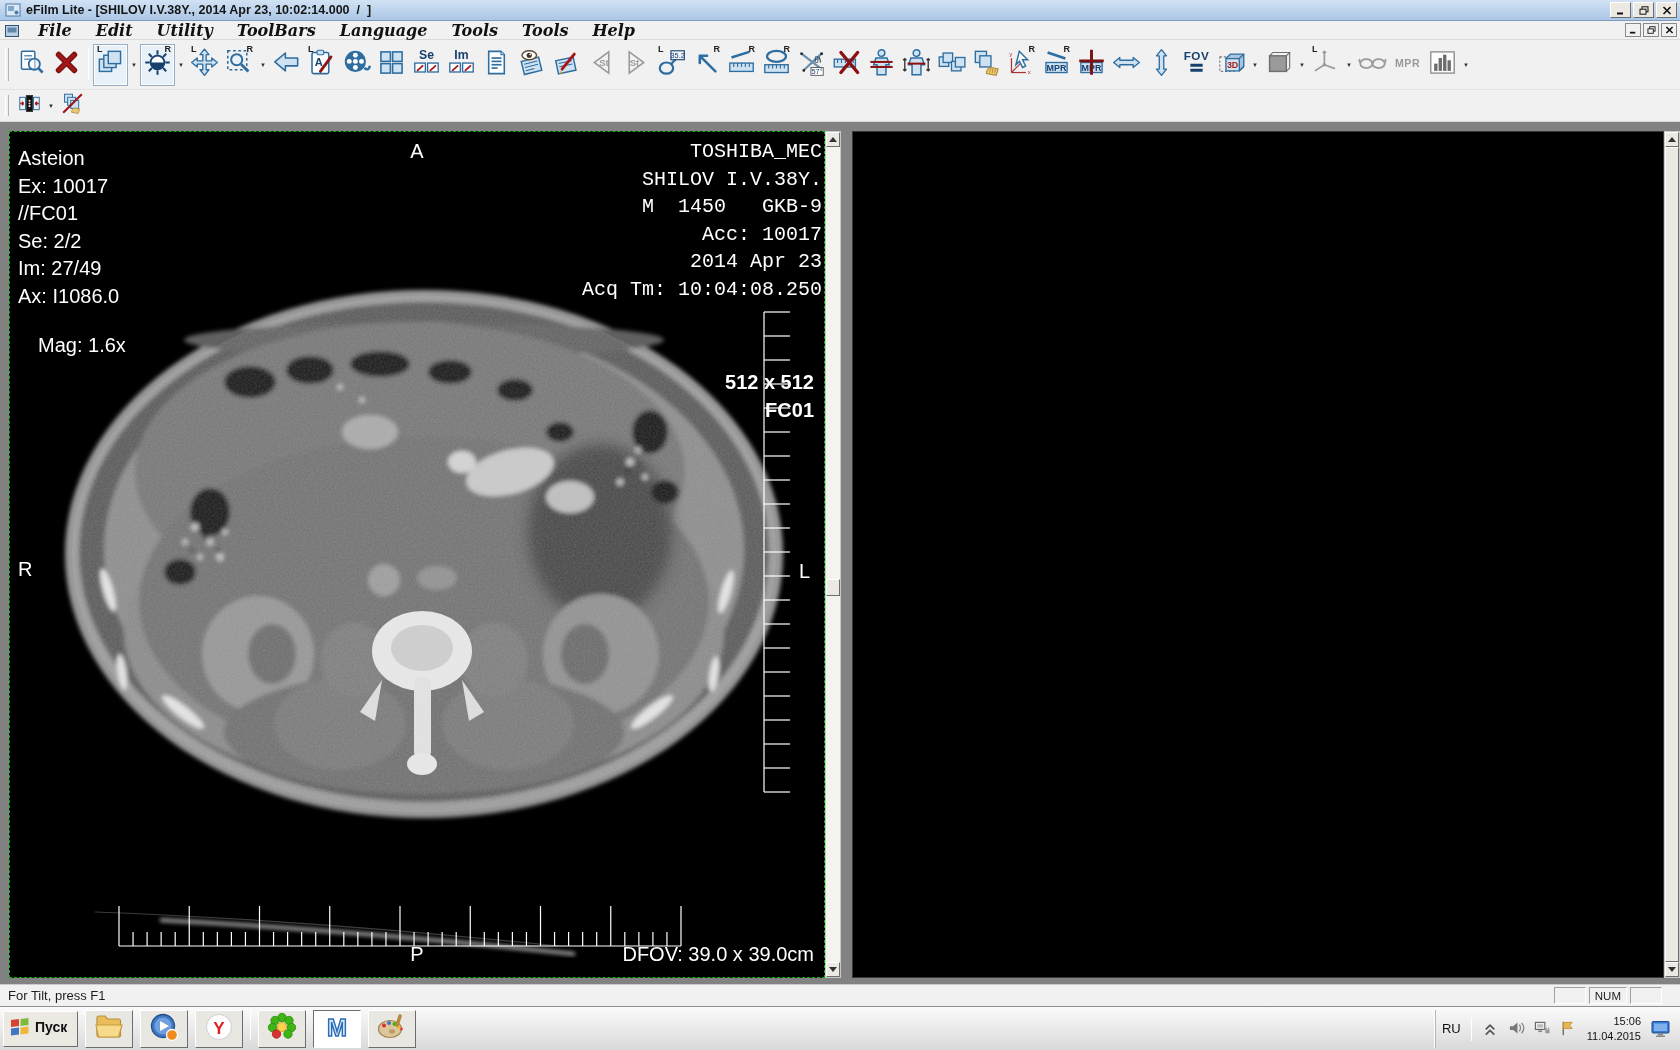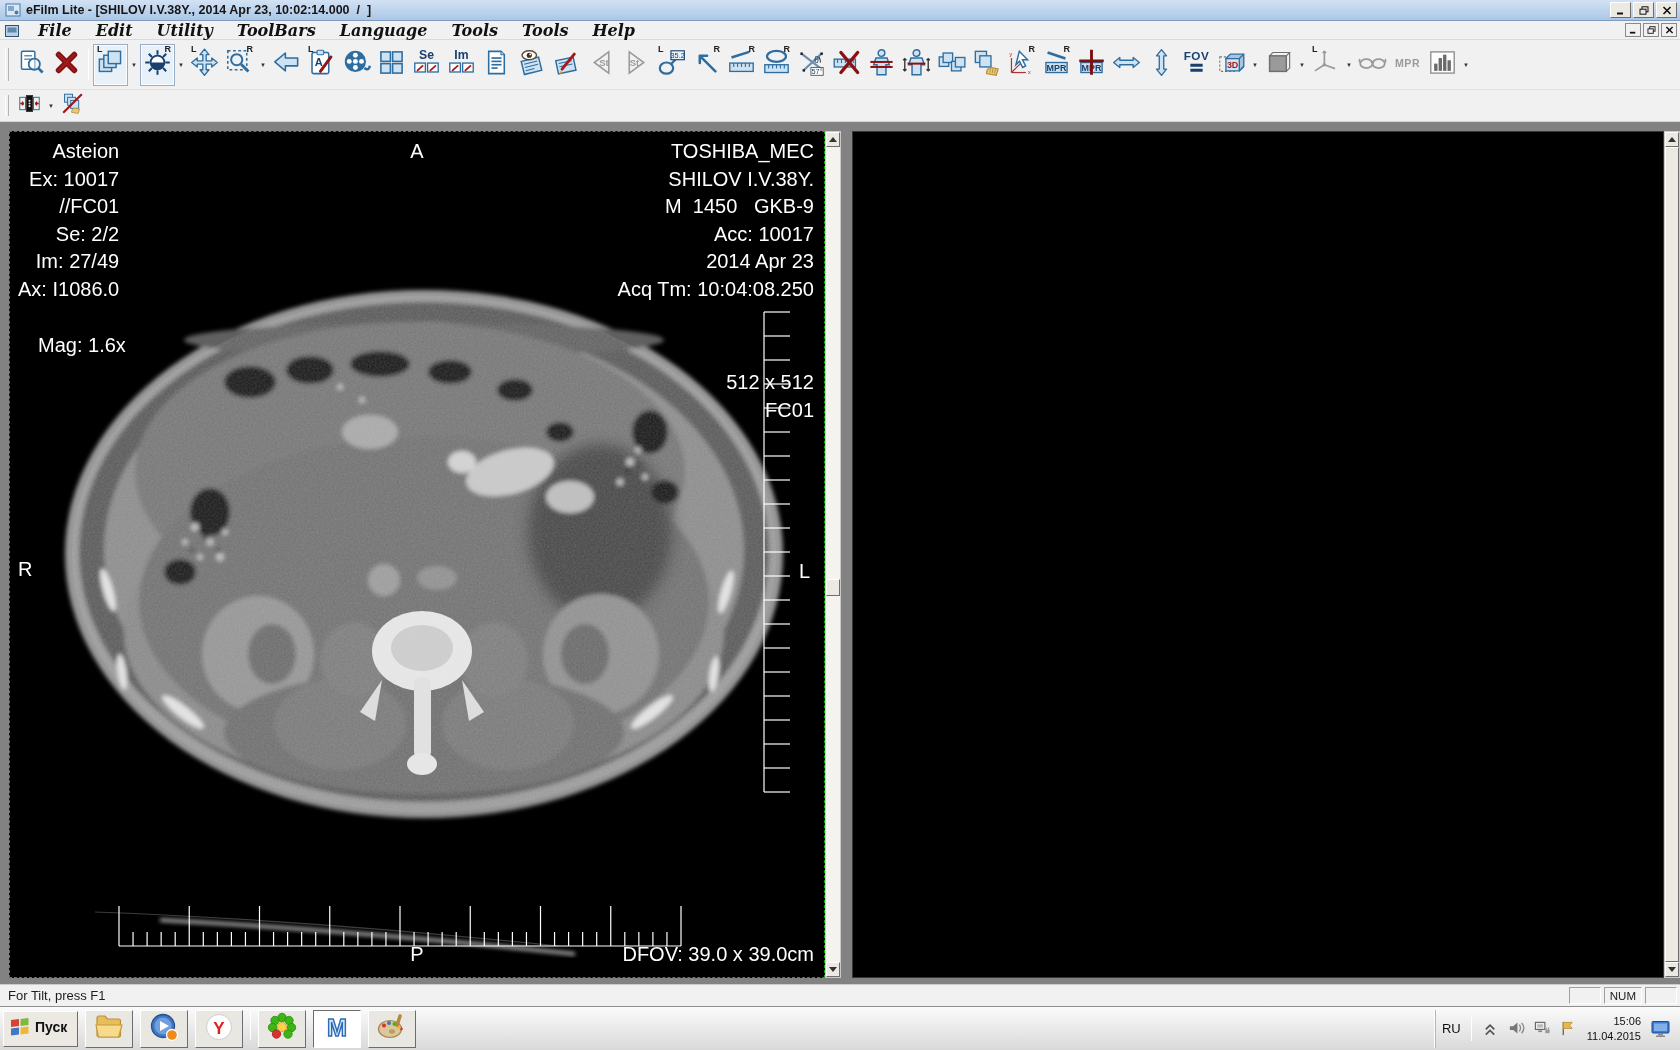--- a/index.html
+++ b/index.html
@@ -71,21 +71,21 @@
   
   #ct-svg, #ruler-svg { position:absolute; left:0; top:0; }
   .ovl { position:absolute; color:#fff; font-size:20px; line-height:27.5px; white-space:pre; z-index:5; }
   .ovl.right { text-align:right; }
   .ov-line { white-space:pre; }
 
   
   .statusbar { position:absolute; top:984px; left:0; width:1680px; height:22px; background:#f1f1f1;
                border-top:1px solid #cbcbcb; display:flex; align-items:center; padding-left:8px;
                font-size:13px; color:#1d1d1d; }
-  .status-cells { margin-left:auto; display:flex; height:17px; margin-right:3px; }
+  .status-cells { margin-left:auto; display:flex; height:17px; margin-right:18px; }
   .status-cell { border:1px solid; border-color:#9f9f9f #ffffff #ffffff #9f9f9f; margin-left:3px;
                  min-width:32px; padding:0 5px; display:flex; align-items:center; justify-content:center;
                  font-size:11.5px; color:#222; }
 
   
   .taskbar { position:absolute; top:1006px; left:0; width:1680px; height:44px;
              background:linear-gradient(#fbfbfb,#d9d9d9); border-top:1px solid #8f8f8f;
              display:flex; align-items:center; padding:0 3px; }
   .start-btn { height:36px; padding:0 10px 4px 6px; display:flex; align-items:center; gap:5px;
                font-weight:bold; font-size:14px; color:#111; background:#ece9e3;
@@ -753,24 +753,24 @@
             <line x1="586.7" y1="814" x2="586.7" y2="800"></line>
             <line x1="600.75" y1="814" x2="600.75" y2="774"></line>
             <line x1="614.8" y1="814" x2="614.8" y2="800"></line>
             <line x1="628.8499999999999" y1="814" x2="628.8499999999999" y2="800"></line>
             <line x1="642.8999999999999" y1="814" x2="642.8999999999999" y2="800"></line>
             <line x1="656.9499999999998" y1="814" x2="656.9499999999998" y2="800"></line>
             <line x1="670.9999999999998" y1="814" x2="670.9999999999998" y2="774"></line>
           </g>
       </svg>
 
-      <div class="ovl" style="left:8px; top:6px;text-align:right;"><div class="ov-line">Asteion</div><div class="ov-line">Ex: 10017</div><div class="ov-line">//FC01</div><div class="ov-line">Se: 2/2</div><div class="ov-line">Im: 27/49</div><div class="ov-line">Ax: I1086.0</div></div>
+      <div class="ovl" style="left:8px; top:13px;"><div class="ov-line">Asteion</div><div class="ov-line">Ex: 10017</div><div class="ov-line">//FC01</div><div class="ov-line">Se: 2/2</div><div class="ov-line">Im: 27/49</div><div class="ov-line">Ax: I1086.0</div></div>
       <div class="ovl" style="left:8px; top:200px;margin-left:20px;">Mag: 1.6x</div>
-      <div class="ovl right" style="right:10px; top:6px;"><div class="ov-line">TOSHIBA_MEC</div><div class="ov-line">SHILOV I.V.38Y.</div><div class="ov-line">M  1450   GKB-9</div><div class="ov-line">Acc: 10017</div><div class="ov-line">2014 Apr 23</div><div class="ov-line">Acq Tm: 10:04:08.250</div></div>
-      <div class="ovl right" style="right:10px; top:237px;"><div class="ov-line">512 x 512</div><div class="ov-line">FC01</div></div>
+      <div class="ovl right" style="right:2px; top:6px;font-family:Liberation Mono, monospace;"><div class="ov-line">TOSHIBA_MEC</div><div class="ov-line">SHILOV I.V.38Y.</div><div class="ov-line">M  1450   GKB-9</div><div class="ov-line">Acc: 10017</div><div class="ov-line">2014 Apr 23</div><div class="ov-line">Acq Tm: 10:04:08.250</div></div>
+      <div class="ovl right" style="right:10px; top:237px;font-weight:bold;"><div class="ov-line">512 x 512</div><div class="ov-line">FC01</div></div>
       <div class="ovl right" style="right:10px; bottom:9px;">DFOV: 39.0 x 39.0cm</div>
       <div class="ovl" style="left:0; width:100%; text-align:center; top:6px;">A</div>
       <div class="ovl" style="left:0; width:100%; text-align:center; bottom:9px;">P</div>
       <div class="ovl" style="left:8px; top:424px;">R</div>
       <div class="ovl" style="right:14px; top:426px; text-align:right;">L</div>
     </div>
 
     <div class="vscroll" id="scroll-left">
       <div class="sb-btn">
           <span class="tri-up"></span>

